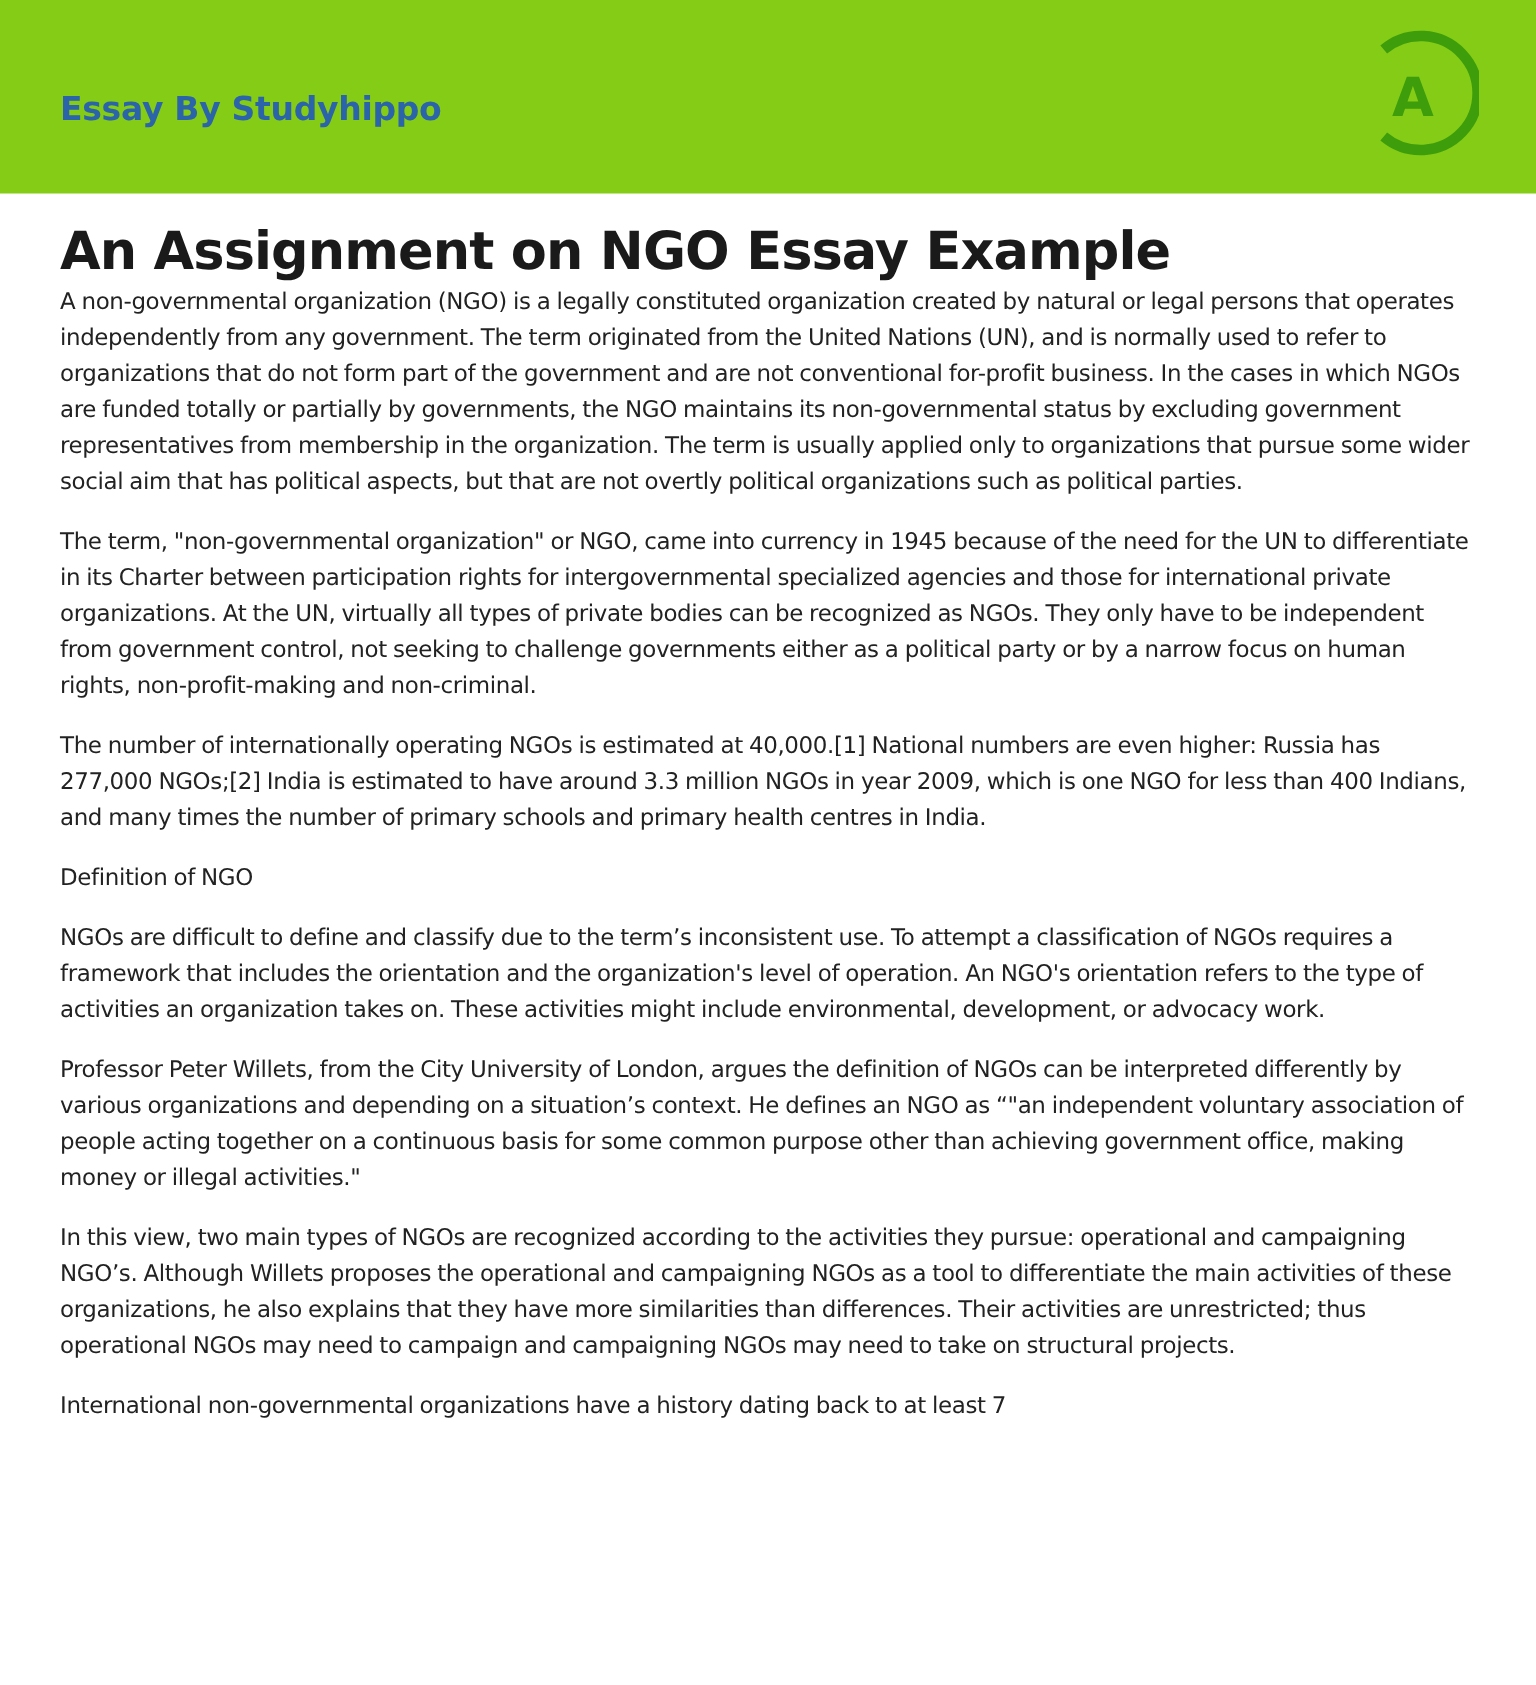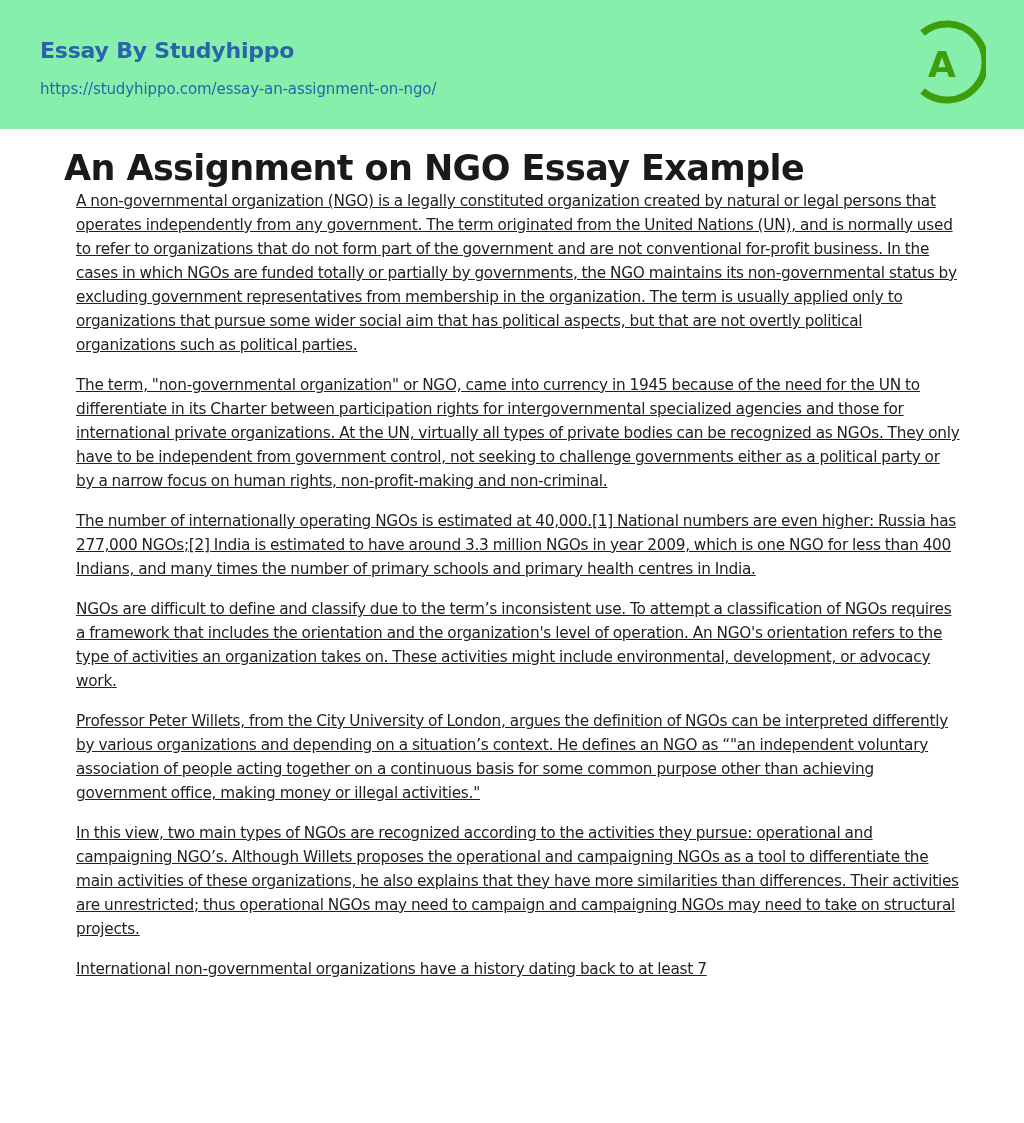--- a/index.html
+++ b/index.html
@@ -10,23 +10,23 @@
     body {
       width: 1024px;
       height: 1123px;
       overflow: hidden;
       font-family: "DejaVu Sans", sans-serif;
       color: #222222;
     }
     .header {
       position: relative;
       height: 129px;
-      background: #86efac;
+      background: #84cc16;
       box-sizing: border-box;
-      padding: 35px 40px 0 40px;
+      padding: 58px 40px 0 40px;
     }
     .site-title {
       margin: 0;
       font-family: "DejaVu Sans", sans-serif;
       font-size: 22px;
       font-weight: bold;
       color: #2b64a8;
       line-height: 32px;
       letter-spacing: -0.2px;
     }
@@ -40,59 +40,58 @@
       letter-spacing: -0.1px;
     }
     .logo {
       position: absolute;
       right: 38px;
       top: 19px;
       width: 70px;
       height: 86px;
     }
     .main {
-      padding: 0 64px;
+      padding: 0 40px;
     }
     .page-title {
       margin: 0;
       padding-top: 18px;
       font-family: "DejaVu Sans", sans-serif;
       font-size: 35px;
       font-weight: bold;
       color: #1a1a1a;
       line-height: 42px;
       letter-spacing: -0.6px;
     }
     .para {
-      margin: 0 0 16px 12px;
+      margin: 0 0 16px 0;
       font-size: 15.3px;
       line-height: 24px;
       color: #222222;
       letter-spacing: -0.25px;
       word-spacing: -0.5px;
-      text-decoration: underline;
     }
     .para.first {
       margin-top: 0;
     }
   </style>
 </head>
 <body>
 
 <header class="header">
   <h2 class="site-title">Essay By Studyhippo</h2>
-  <a class="site-url">https://studyhippo.com/essay-an-assignment-on-ngo/</a>
   <svg class="logo" viewBox="0 0 70 86">
     <path d="M 6.5 14 A 38 38 0 1 1 6.5 72" fill="none" stroke="#3e9d0b" stroke-width="7" stroke-linecap="butt"></path>
     <text x="26" y="58" text-anchor="middle" font-family="DejaVu Sans, sans-serif" font-size="36" font-weight="bold" fill="#3e9d0b">A</text>
   </svg>
 </header>
 
 <main class="main">
   <h1 class="page-title">An Assignment on NGO Essay Example</h1>
   <p class="para first">A non-governmental organization (NGO) is a legally constituted organization created by natural or legal persons that operates independently from any government. The term originated from the United Nations (UN), and is normally used to refer to organizations that do not form part of the government and are not conventional for-profit business. In the cases in which NGOs are funded totally or partially by governments, the NGO maintains its non-governmental status by excluding government representatives from membership in the organization. The term is usually applied only to organizations that pursue some wider social aim that has political aspects, but that are not overtly political organizations such as political parties.</p>
   <p class="para">The term, "non-governmental organization" or NGO, came into currency in 1945 because of the need for the UN to differentiate in its Charter between participation rights for intergovernmental specialized agencies and those for international private organizations. At the UN, virtually all types of private bodies can be recognized as NGOs. They only have to be independent from government control, not seeking to challenge governments either as a political party or by a narrow focus on human rights, non-profit-making and non-criminal.</p>
   <p class="para">The number of internationally operating NGOs is estimated at 40,000.[1] National numbers are even higher: Russia has 277,000 NGOs;[2] India is estimated to have around 3.3 million NGOs in year 2009, which is one NGO for less than 400 Indians, and many times the number of primary schools and primary health centres in India.</p>
+  <p class="para">Definition of NGO</p>
   <p class="para">NGOs are difficult to define and classify due to the term’s inconsistent use. To attempt a classification of NGOs requires a framework that includes the orientation and the organization's level of operation. An NGO's orientation refers to the type of activities an organization takes on. These activities might include environmental, development, or advocacy work.</p>
   <p class="para">Professor Peter Willets, from the City University of London, argues the definition of NGOs can be interpreted differently by various organizations and depending on a situation’s context. He defines an NGO as “"an independent voluntary association of people acting together on a continuous basis for some common purpose other than achieving government office, making money or illegal activities."</p>
   <p class="para">In this view, two main types of NGOs are recognized according to the activities they pursue: operational and campaigning NGO’s. Although Willets proposes the operational and campaigning NGOs as a tool to differentiate the main activities of these organizations, he also explains that they have more similarities than differences. Their activities are unrestricted; thus operational NGOs may need to campaign and campaigning NGOs may need to take on structural projects.</p>
   <p class="para">International non-governmental organizations have a history dating back to at least 7</p>
 </main>
 
 </body></html>

